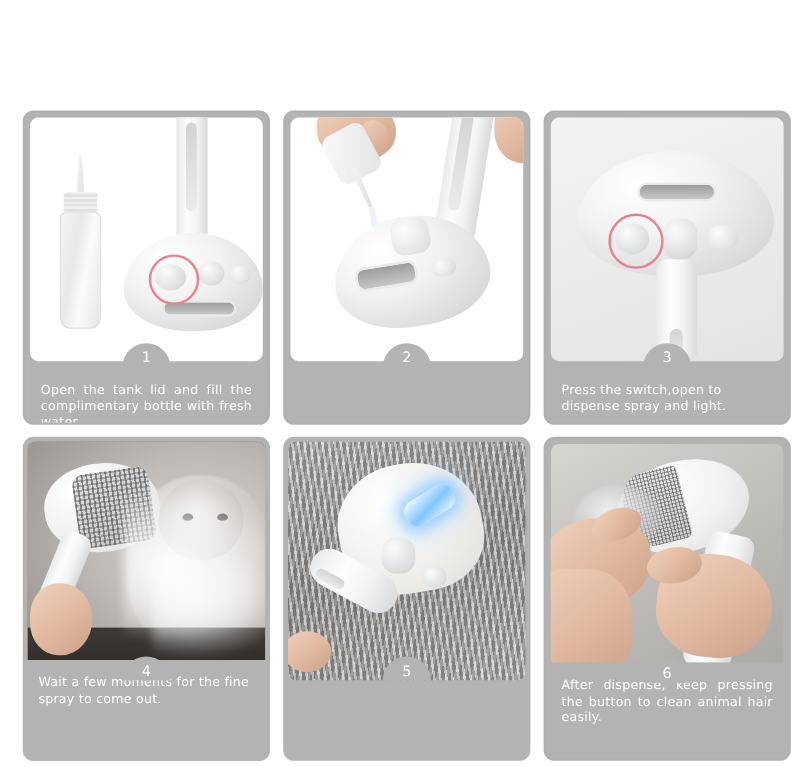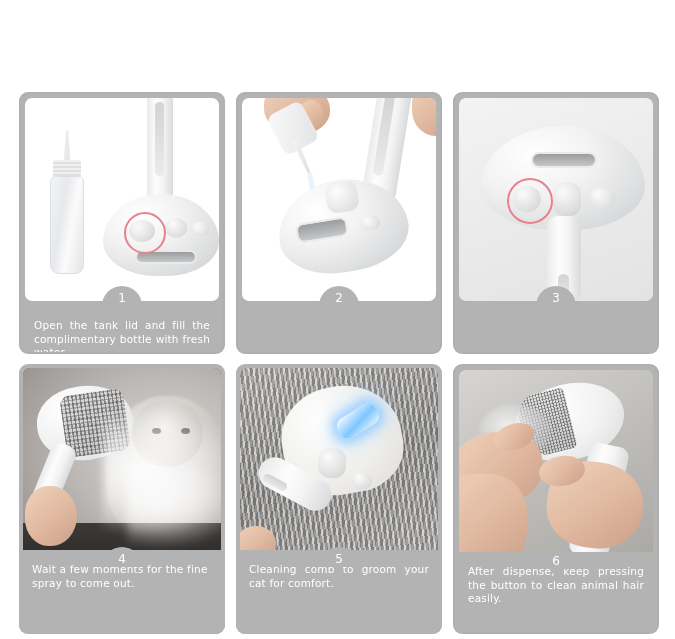--- a/index.html
+++ b/index.html
@@ -373,20 +373,23 @@
           <div class="btn-round" style="left:94px; top:84px; width:28px; height:34px; border-radius:12px;"></div>
           <div class="btn-pill" style="left:130px; top:90px; width:26px; height:20px;"></div>
           <div class="device-handle" style="left:88px; top:118px; width:34px; height:86px;"></div>
           <div class="handle-slot" style="left:99px; top:176px; width:11px; height:28px;"></div>
           <div class="ring" style="left:48px; top:80px; width:42px; height:42px;"></div>
         </div>
       </div>
       <div class="badge">
         <span>3</span>
       </div>
+      <div class="caption">
+        <div class="caption-text flush">Press the switch,open to dispense spray and light.</div>
+      </div>
     </div>
 
     <div class="panel row2">
       <div class="photo" style="left:4px; top:4px; right:4px; width:auto; height:199px; border-radius:7px;">
         <div class="scene">
           <div class="cat-bg"></div>
           <div class="cat-body"></div>
           <div class="cat-head"></div>
           <div class="cat-eye" style="left:65%; top:30%;"></div>
           <div class="cat-eye" style="left:80%; top:30%;"></div>
@@ -424,23 +427,20 @@
           <div class="handle-slot" style="left:22px; top:110px; width:26px; height:9px; transform:rotate(28deg);"></div>
           <div class="led" style="left:96px; top:42px; width:44px; height:22px; transform:rotate(-32deg);"></div>
           <div class="btn-round" style="left:78px; top:80px; width:28px; height:30px; border-radius:12px;"></div>
           <div class="btn-round" style="left:112px; top:104px; width:20px; height:18px;"></div>
           <div class="hand-shape" style="left:-4px; top:158px; width:40px; height:34px; border-radius:50%;"></div>
         </div>
       </div>
       <div class="badge">
         <span>5</span>
       </div>
-      <div class="caption">
-        <div class="caption-text">Cleaning comb to groom your cat for comfort.</div>
-      </div>
     </div>
 
     <div class="panel framed row2">
       <div class="photo" style="left:4px; top:4px; right:4px; width:auto; height:199px; border-radius:7px;">
         <div class="scene">
           <div class="wall-bg"></div>
 
           <div style="position:absolute; left:54px; top:14px; width:112px; height:76px;
                       background:radial-gradient(ellipse at 40% 25%,#ffffff,#f1f1f1 55%,#d8d8d8 100%);
                       border-radius:50%; transform:rotate(-14deg);"></div>

